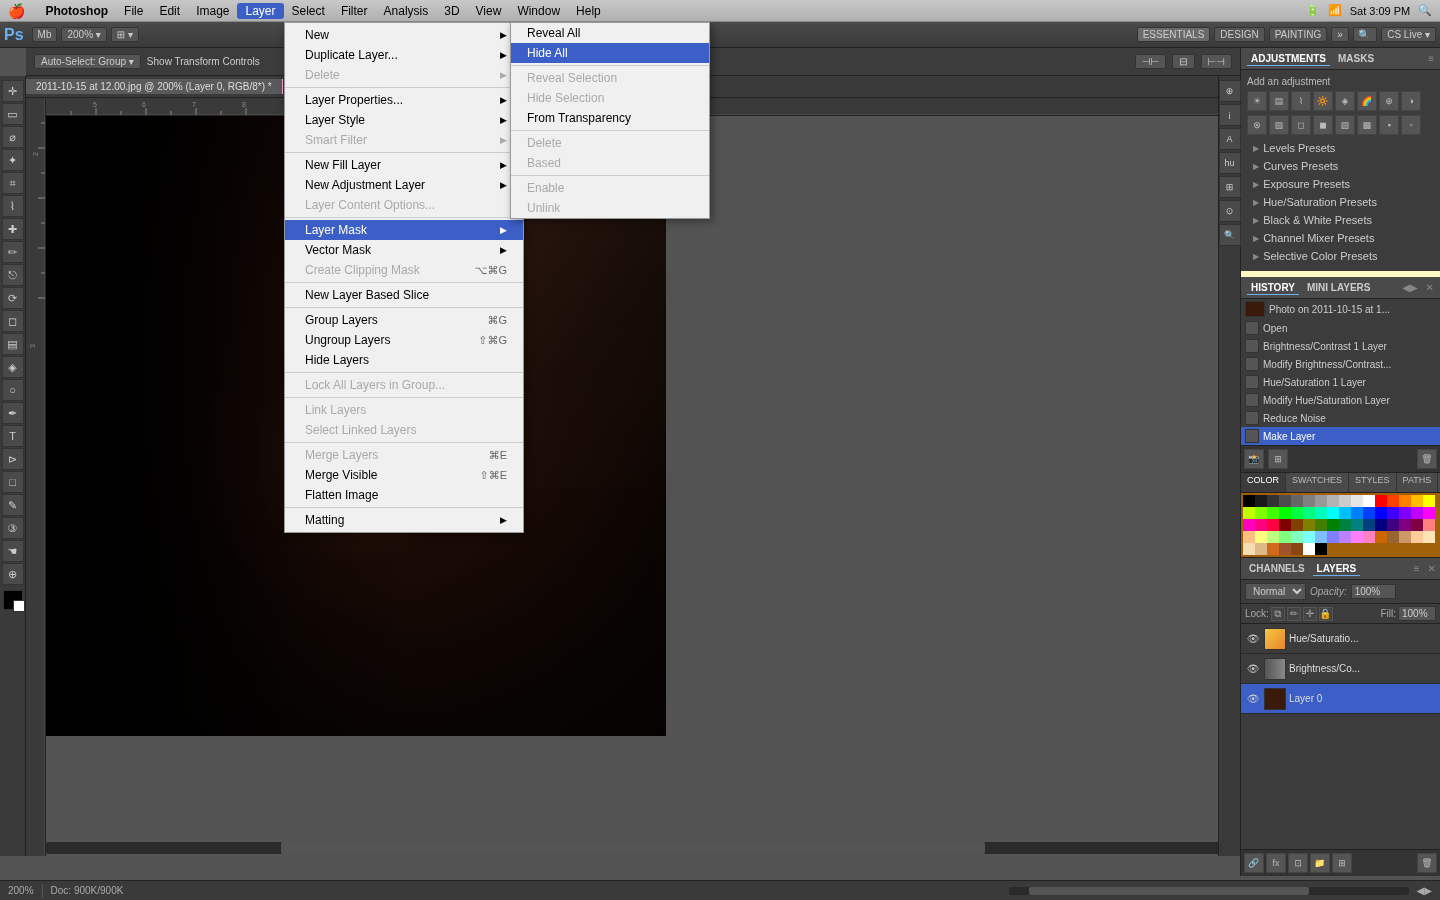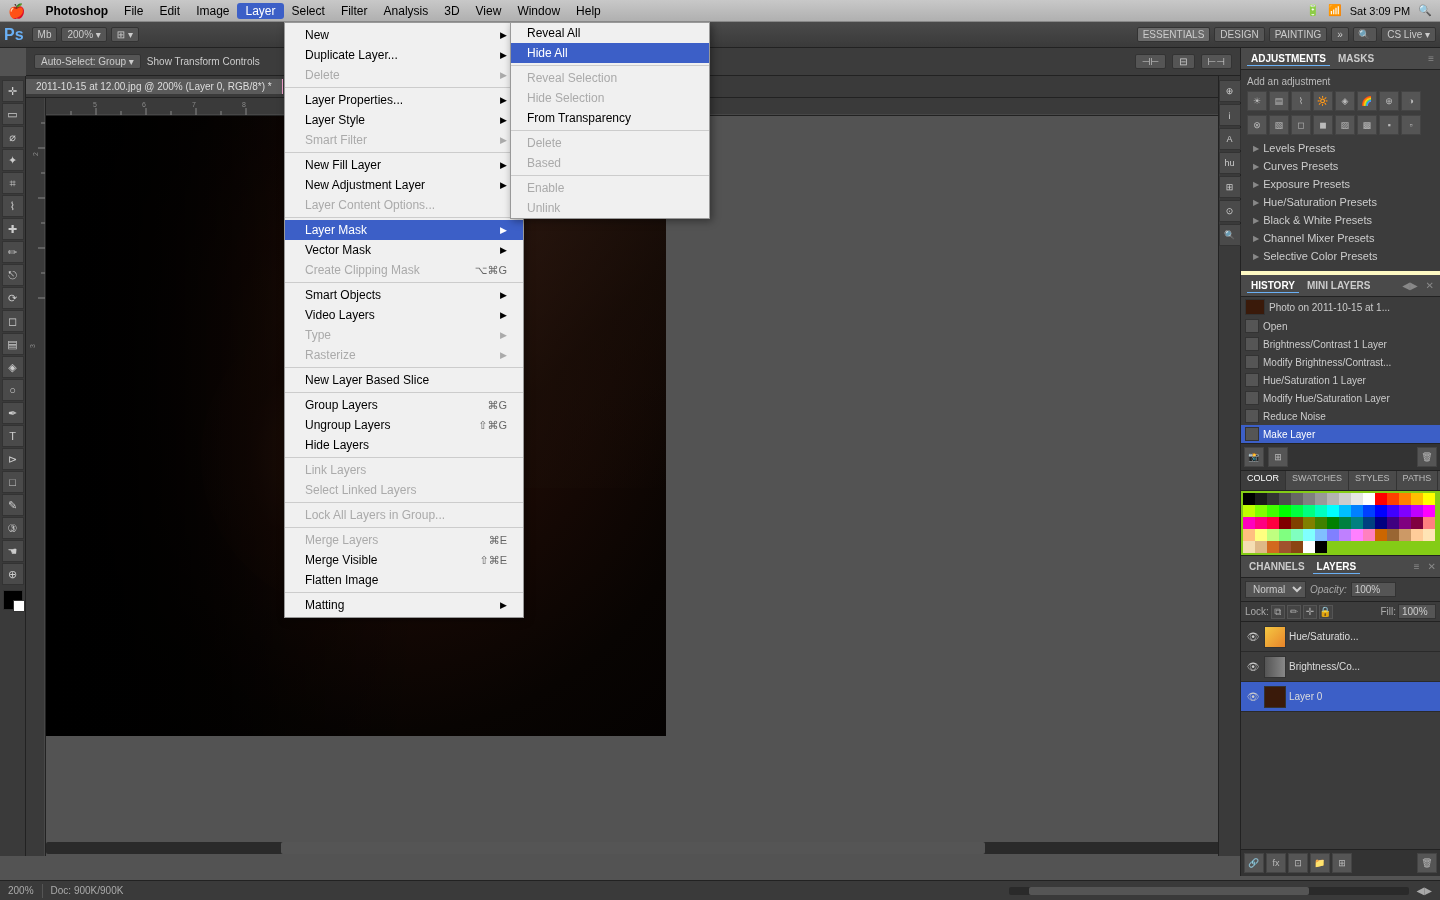--- a/index.html
+++ b/index.html
@@ -268,21 +268,21 @@
     }
     .history-icon {
       width: 14px; height: 14px;
       background: #555;
       border: 1px solid #333;
       flex-shrink: 0;
     }
 
     
     #swatches-panel {
-      background: #84cc16;
+      background: #a16207;
       text-align: right;
     }
     .swatches-header {
       display: flex;
       background: #4a4a4a;
       border-bottom: 1px solid #222;
       height: 20px;
     }
     .swatches-tab {
       padding: 2px 6px;
@@ -575,21 +575,21 @@
     <div style="position:absolute;bottom:2px;left:20px;right:20px;height:12px;background:#2a2a2a;border-radius:2px;">
       <div style="position:absolute;left:20%;width:60%;height:100%;background:#555;border-radius:2px;"></div>
     </div>
     <div style="position:absolute;right:2px;top:40px;width:12px;bottom:14px;background:#2a2a2a;border-radius:2px;">
       <div style="position:absolute;top:10%;width:100%;height:60%;background:#555;border-radius:2px;"></div>
     </div>
   </div>
 
   <div id="right-panels" style="position:absolute;top:0;right:0;width:200px;bottom:0;background:#3c3c3c;border-left:1px solid #222;display:flex;flex-direction:column;overflow:hidden;">
 
-    <div id="adjustments-panel" style="border-bottom:4px solid #fef9c3;">
+    <div id="adjustments-panel" style="border-bottom:6px solid #fef9c3;">
       <div class="panel-header">
         <span class="panel-tab active">ADJUSTMENTS</span>
         <span class="panel-tab">MASKS</span>
         <div style="flex:1;"></div>
         <span style="color:#888;font-size:10px;cursor:pointer;">≡</span>
       </div>
       <div class="panel-content">
         <div class="adj-label">Add an adjustment</div>
 
         <div class="adj-icons-row">
@@ -898,62 +898,48 @@
     </div>
     <div class="mi mi-arrow">
       <span>Vector Mask</span>
     </div>
     <div class="mi disabled">
       <span>Create Clipping Mask</span>
       <span class="mi-shortcut">⌥⌘G</span>
     </div>
   </div>
   <div class="menu-section">
-    <div class="mi mi-arrow">
-      <span>Smart Objects</span>
-    </div>
-    <div class="mi mi-arrow">
-      <span>Video Layers</span>
-    </div>
-    <div class="mi mi-arrow disabled">
-      <span>Type</span>
-    </div>
-    <div class="mi mi-arrow disabled">
-      <span>Rasterize</span>
-    </div>
-  </div>
-  <div class="menu-section">
     <div class="mi">
       <span>New Layer Based Slice</span>
     </div>
   </div>
   <div class="menu-section">
     <div class="mi">
       <span>Group Layers</span>
       <span class="mi-shortcut">⌘G</span>
     </div>
     <div class="mi">
       <span>Ungroup Layers</span>
       <span class="mi-shortcut">⇧⌘G</span>
     </div>
     <div class="mi">
       <span>Hide Layers</span>
     </div>
   </div>
   <div class="menu-section">
     <div class="mi disabled">
+      <span>Lock All Layers in Group...</span>
+    </div>
+  </div>
+  <div class="menu-section">
+    <div class="mi disabled">
       <span>Link Layers</span>
     </div>
     <div class="mi disabled">
       <span>Select Linked Layers</span>
-    </div>
-  </div>
-  <div class="menu-section">
-    <div class="mi disabled">
-      <span>Lock All Layers in Group...</span>
     </div>
   </div>
   <div class="menu-section">
     <div class="mi disabled">
       <span>Merge Layers</span>
       <span class="mi-shortcut">⌘E</span>
     </div>
     <div class="mi">
       <span>Merge Visible</span>
       <span class="mi-shortcut">⇧⌘E</span>

